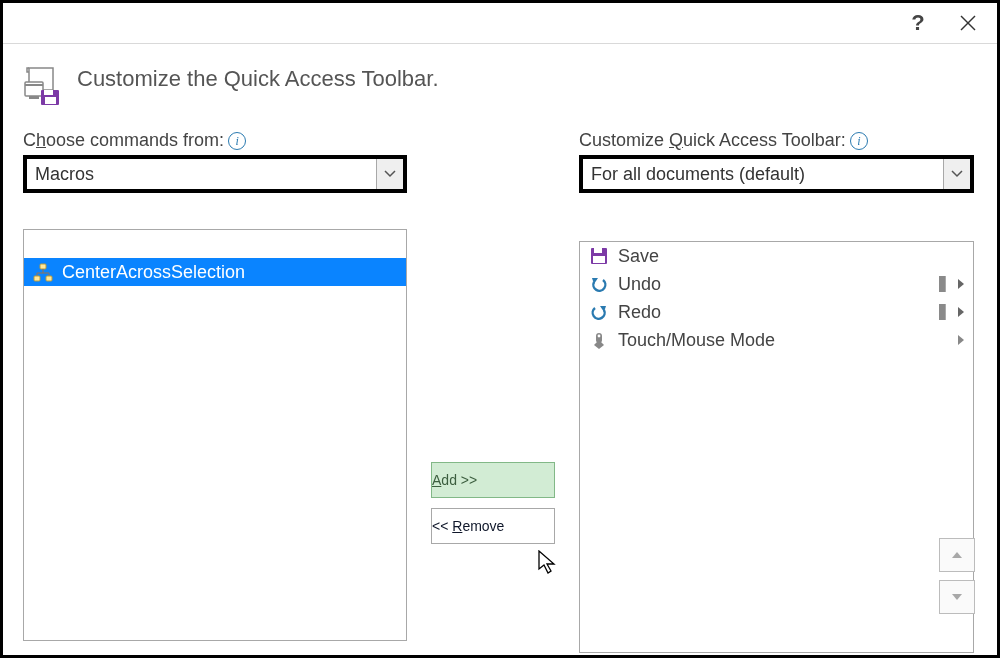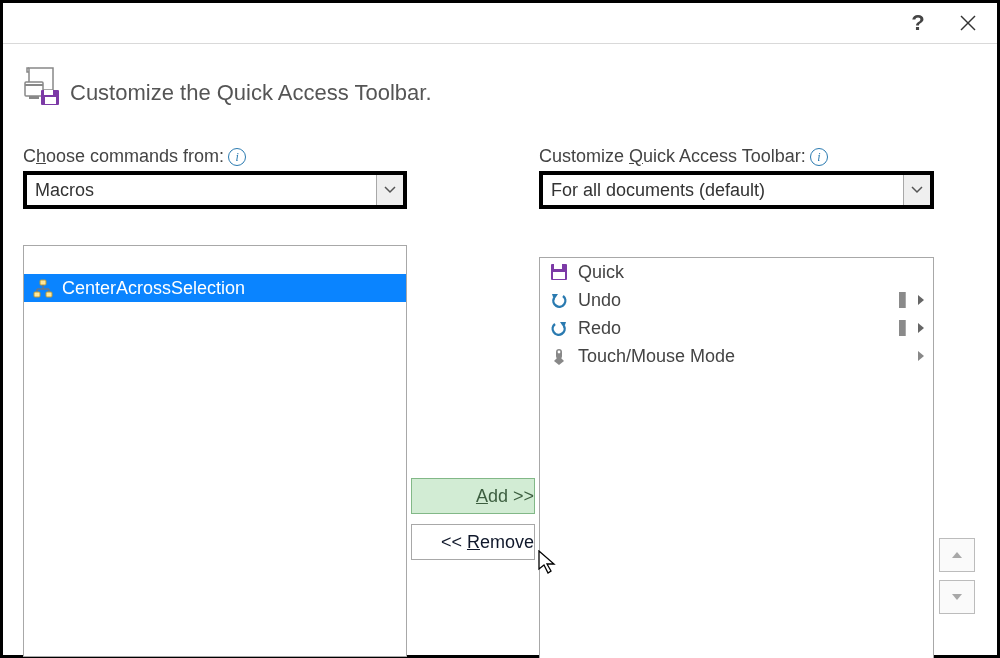--- a/index.html
+++ b/index.html
@@ -2,44 +2,44 @@
 <html><head>
 <meta charset="utf-8">
 <style>
 html,body{margin:0;padding:0;font-family:"Segoe UI",Arial,sans-serif;font-size:16px;background:#fff;color:#444}
 .window{width:1000px;height:658px;box-sizing:border-box;border:3px solid #000;position:relative;background:#fff}
 .titlebar{height:40px;border-bottom:1px solid #d9d9d9;display:flex;justify-content:flex-end;align-items:center;padding-right:4px}
 .titlebar .btn{width:50px;height:36px;display:flex;align-items:center;justify-content:center;font-size:22px;color:#444}
 .titlebar .help{font-weight:bold;font-family:Arial}
 .titlebar .close svg{width:18px;height:18px;stroke:#333;stroke-width:1.4}
 .content{padding:22px 20px 10px 20px}
-.header-row{display:flex;align-items:flex-end;gap:7px;margin-bottom:40px}
+.header-row{display:flex;align-items:flex-start;gap:14px;margin-bottom:24px}
 .header-icon{width:40px;height:40px;position:relative}
 .header-title{font-size:22px;color:#555}
-.columns{display:flex;align-items:flex-start}
+.columns{display:flex;gap:20px;align-items:flex-start}
 .col-left{width:384px}
 .col-mid{width:132px;display:flex;flex-direction:column;align-items:center;padding-top:332px;gap:10px}
 .col-right{width:395px}
 .label{font-size:18px;color:#444;margin-bottom:4px;display:flex;align-items:center;gap:4px}
 .label .ul{text-decoration:underline}
 .info-icon{display:inline-flex;width:16px;height:16px;border:1px solid #2a7ab0;border-radius:50%;color:#2a7ab0;font-size:12px;font-style:italic;font-family:Georgia,serif;align-items:center;justify-content:center;line-height:1}
 .combo{height:30px;border:4px solid #000000;display:flex;align-items:center;background:#fff}
 .combo-text{flex:1;padding:0 8px;font-size:18px;color:#333}
 .combo-btn{width:26px;height:100%;border-left:1px solid #a8a8a8;background:#efefef;display:flex;align-items:center;justify-content:center}
 .combo-btn svg{width:12px;height:8px}
 .listbox{margin-top:36px;height:410px;border:1px solid #a8a8a8;background:#fff;overflow:hidden}
 .listbox.right{margin-top:48px}
 .li{height:28px;display:flex;align-items:center;font-size:18px;color:#444}
 .li .icon-slot{width:38px;display:flex;align-items:center;justify-content:center}
 .li .text{flex:1}
 .li.plain .text{padding-left:42px}
 .li.sel{background:#0a84ff;color:#fff}
 .li .arrow{width:24px;display:flex;align-items:center;justify-content:center}
 .li .arrow.sep{width:6px;background:#8a8a8a;height:16px;margin:0 3px 0 0;border-right:1px solid #aaa}
-.btn-mid{width:122px;height:34px;border:1px solid #a8a8a8;background:#fff;display:flex;align-items:center;justify-content:flex-end;font-size:18px;color:#444}
+.btn-mid{width:122px;height:34px;border:1px solid #a8a8a8;background:#fff;display:flex;align-items:center;justify-content:flex-start;font-size:14px;color:#444}
 .btn-mid.add{background:#d2ecd4;border-color:#82b887;color:#3c5e3f}
 .btn-mid.disabled{color:#0f172a}
 .btn-mid .ul{text-decoration:underline}
 .cursor{position:absolute;left:535px;top:547px;pointer-events:none}
 .updown{position:absolute;right:22px;top:535px;display:flex;flex-direction:column;gap:8px}
 .updown .sq{width:34px;height:32px;border:1px solid #bcbcbc;background:#fafafa;display:flex;align-items:center;justify-content:center}
 .updown .sq svg{width:12px;height:8px;fill:#a8a8a8}
 </style>
 </head>
 <body>
@@ -136,21 +136,21 @@
         </div>
         <div class="listbox right" id="right-list">
             <div class="li">
               <span class="icon-slot">
                 <svg width="20" height="20" viewBox="0 0 20 20">
                   <rect x="2" y="2" width="16" height="16" rx="1" fill="#7c3aa6"></rect>
                   <rect x="5" y="2" width="8" height="5" fill="#fff"></rect>
                   <rect x="4" y="10" width="12" height="7" fill="#fff"></rect>
                 </svg>
               </span>
-              <span class="text">Quick</span>
+              <span class="text">Save</span>
             </div>
             <div class="li">
               <span class="icon-slot">
                 <svg width="20" height="20" viewBox="0 0 20 20">
                   <path d="M14 6 A6 6 0 1 1 5 8" fill="none" stroke="#2a7ab0" stroke-width="2.4"></path>
                   <polygon points="3,4 9,4 5,10" fill="#2a7ab0"></polygon>
                 </svg>
               </span>
               <span class="text">Undo</span>
               <span class="arrow sep"></span>

